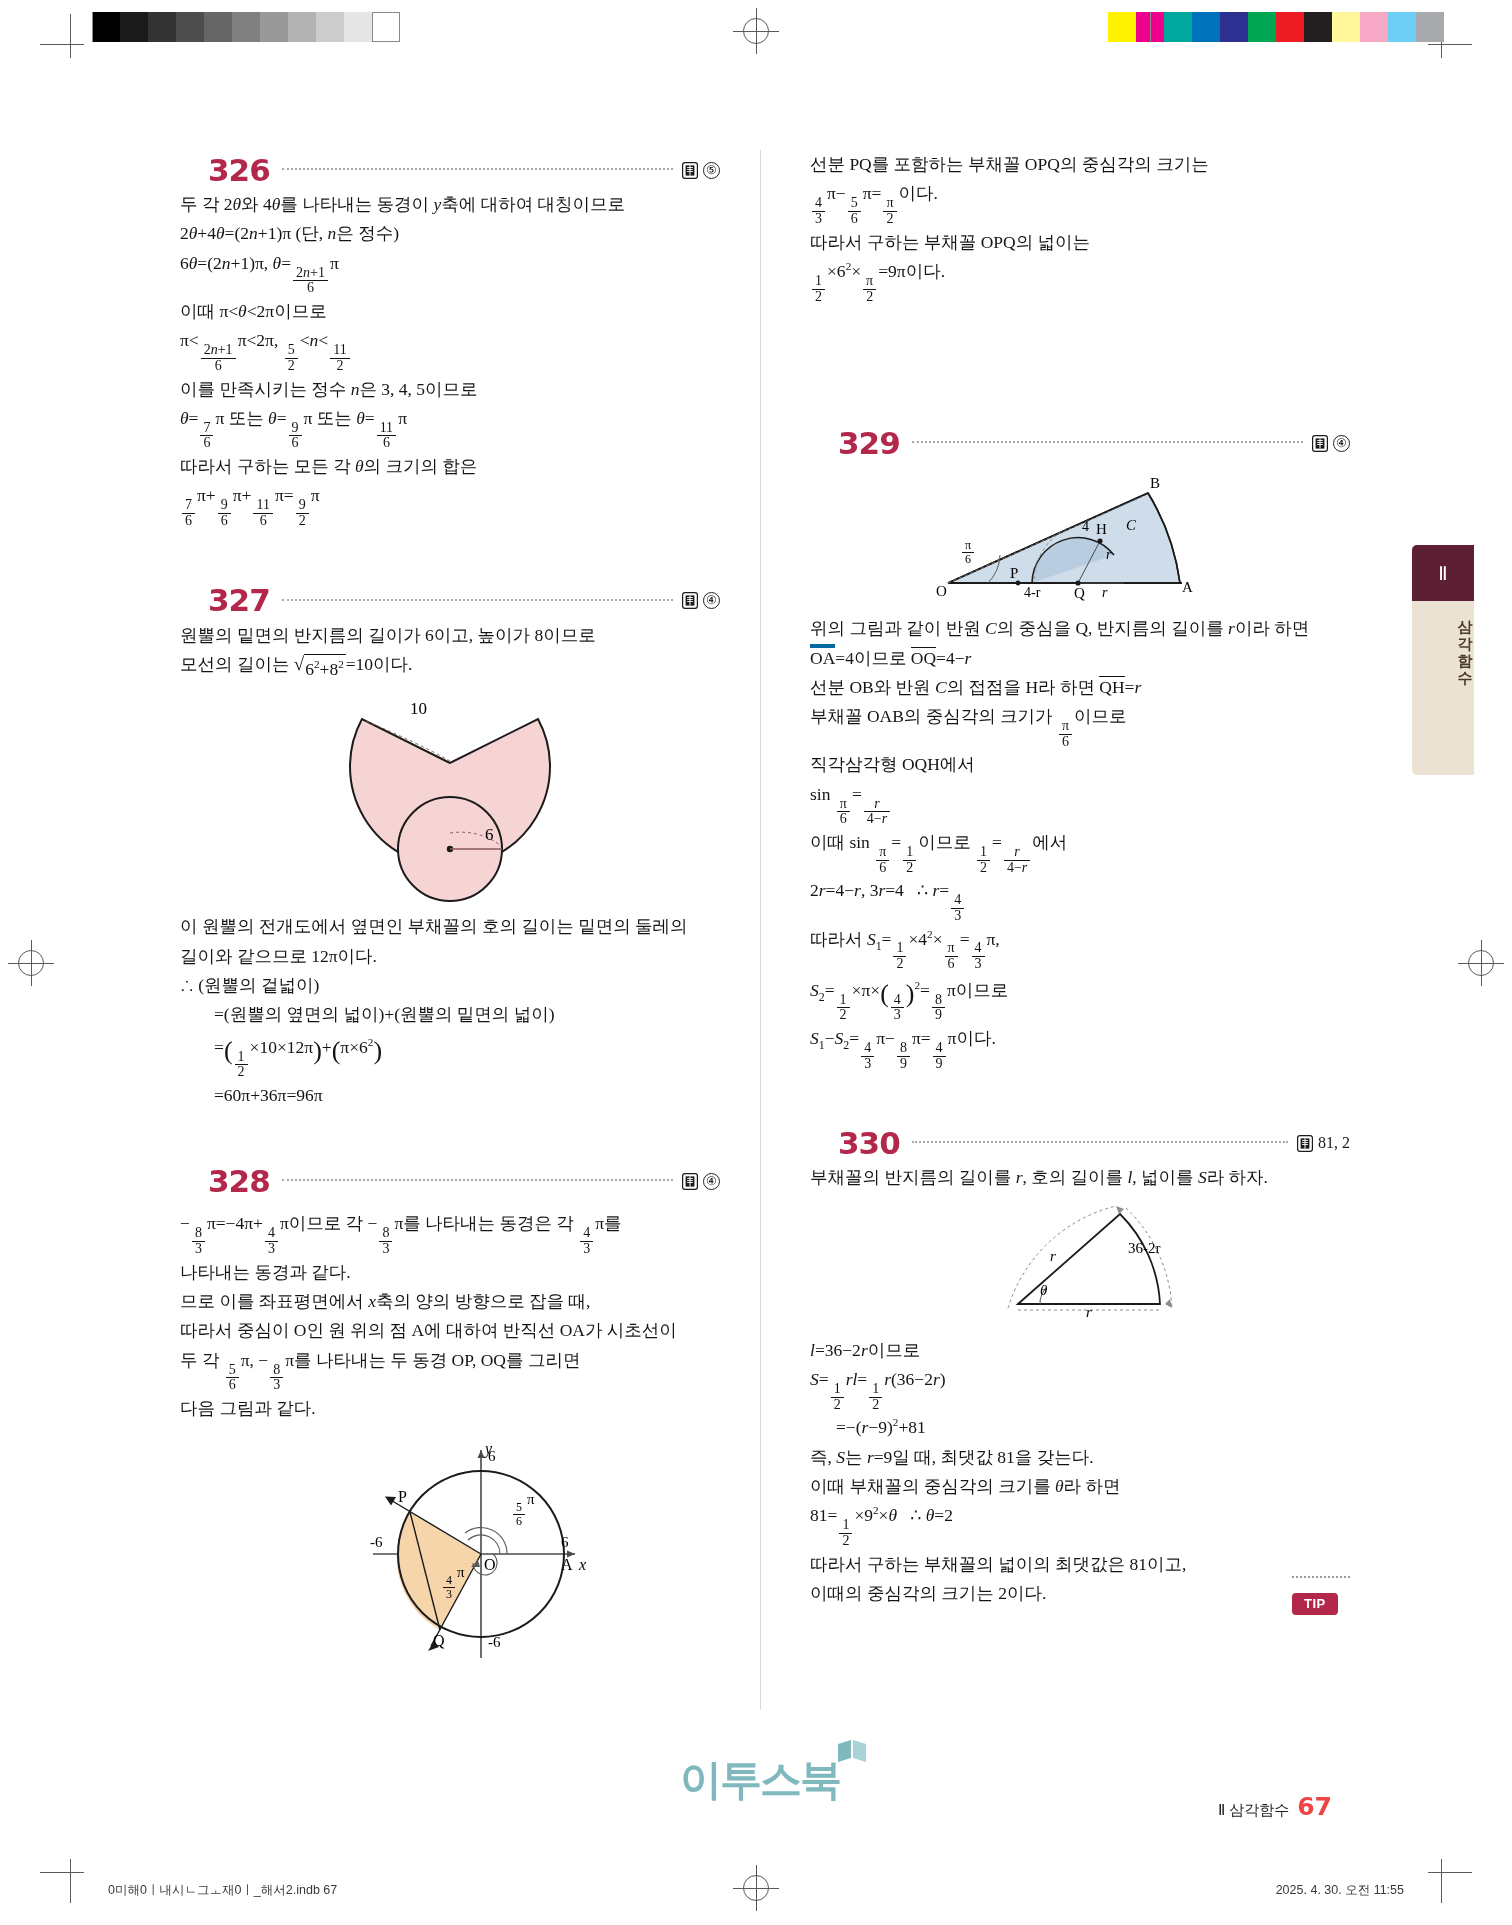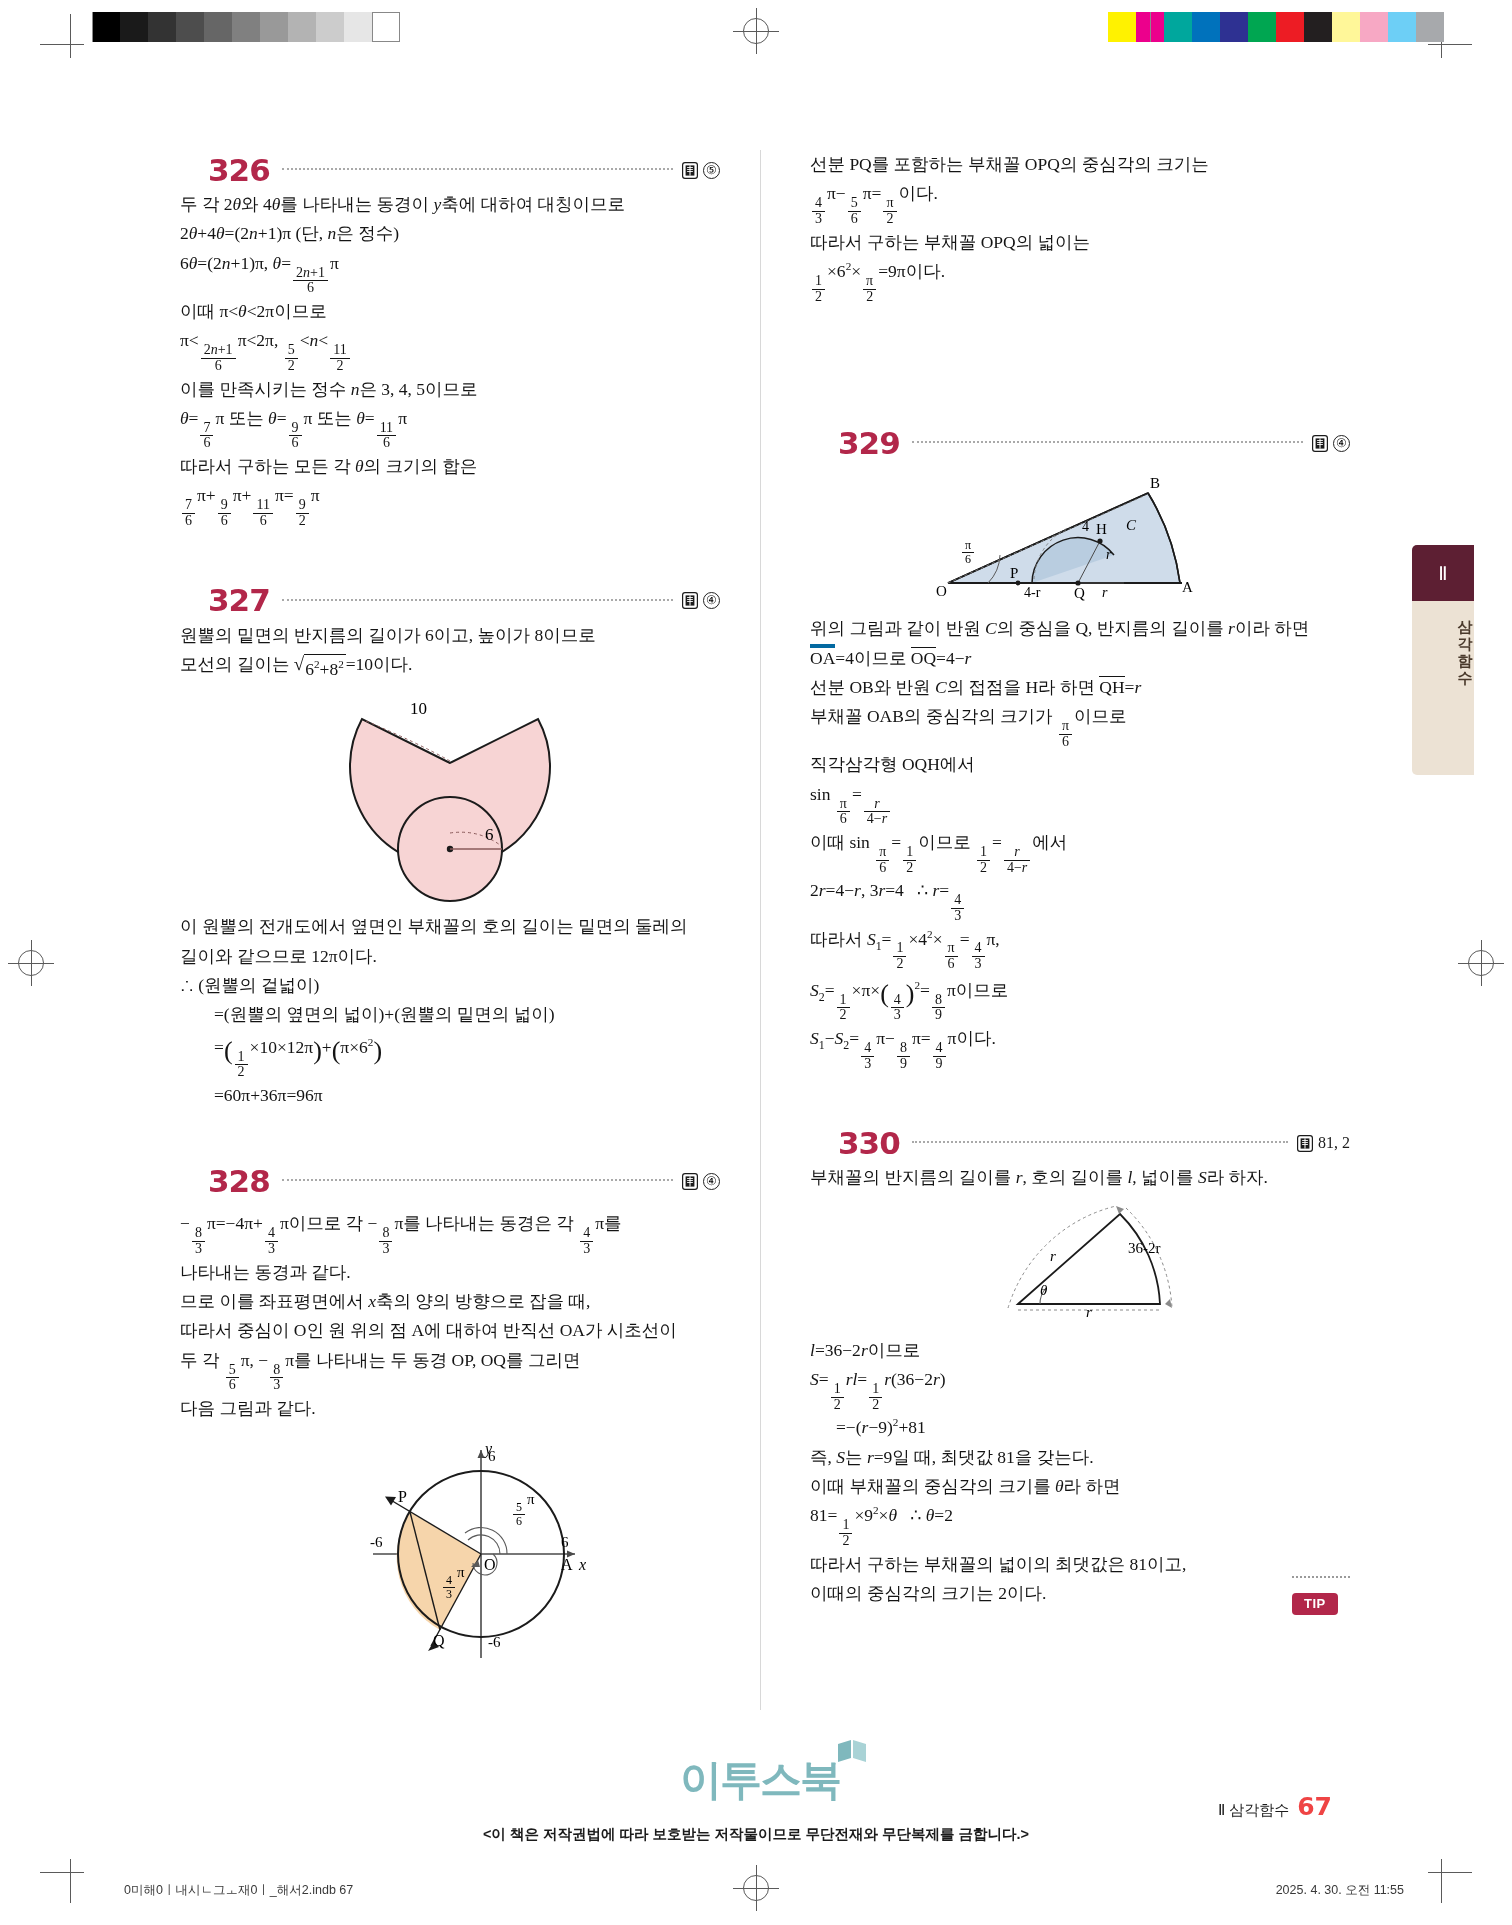--- a/index.html
+++ b/index.html
@@ -130,21 +130,21 @@
     font-size:14.5px; color:#1b1b1b;
   }
   .pagenum {
     position:absolute; right:180px; top:1792px;
     display:flex; align-items:baseline; gap:8px;
   }
   .pagenum .chap { font-size:15px; color:#1b1b1b; }
   .pagenum .num { font-family:"DejaVu Sans", sans-serif; font-weight:bold; font-size:25px; color:#ef4444; }
 
   .slugline {
-    position:absolute; left:124px; top:1882px;
+    position:absolute; left:108px; top:1882px;
     font-family:"Liberation Sans", sans-serif; font-size:12.5px; color:#3a3a3a;
   }
   .slugline-right {
     position:absolute; right:108px; top:1882px;
     font-family:"Liberation Sans", sans-serif; font-size:12.5px; color:#3a3a3a;
   }
   .spacer-lg { height:46px; }
 </style>
 </head>
 <body>
@@ -647,21 +647,20 @@
   </div>
 
   <div class="logo">
     <span class="logo-text">이투스북</span>
     <svg class="logo-flag" width="34" height="26" viewBox="0 0 34 26" style="position:absolute;right:-30px;top:-12px;">
       <path d="M2 4 L15 0 L15 18 L2 22 Z" fill="#7fb8bd"></path>
       <path d="M17 0 L30 4 L30 22 L17 18 Z" fill="#a9d3d6"></path>
     </svg>
   </div>
 
-  <div class="copyright">&lt;이 책은 저작권법에 따라 보호받는 저작물이므로 무단전재와 무단복제를 금합니다.&gt;</div>
 
   <div class="pagenum">
     <span class="chap">Ⅱ 삼각함수</span>
     <span class="num">67</span>
   </div>
 
   <div class="slugline">0미해0ㅣ내시ㄴ그ㅗ재0ㅣ_해서2.indb  67</div>
   <div class="slugline-right">2025. 4. 30.   오전 11:55</div>
 
 </div>

